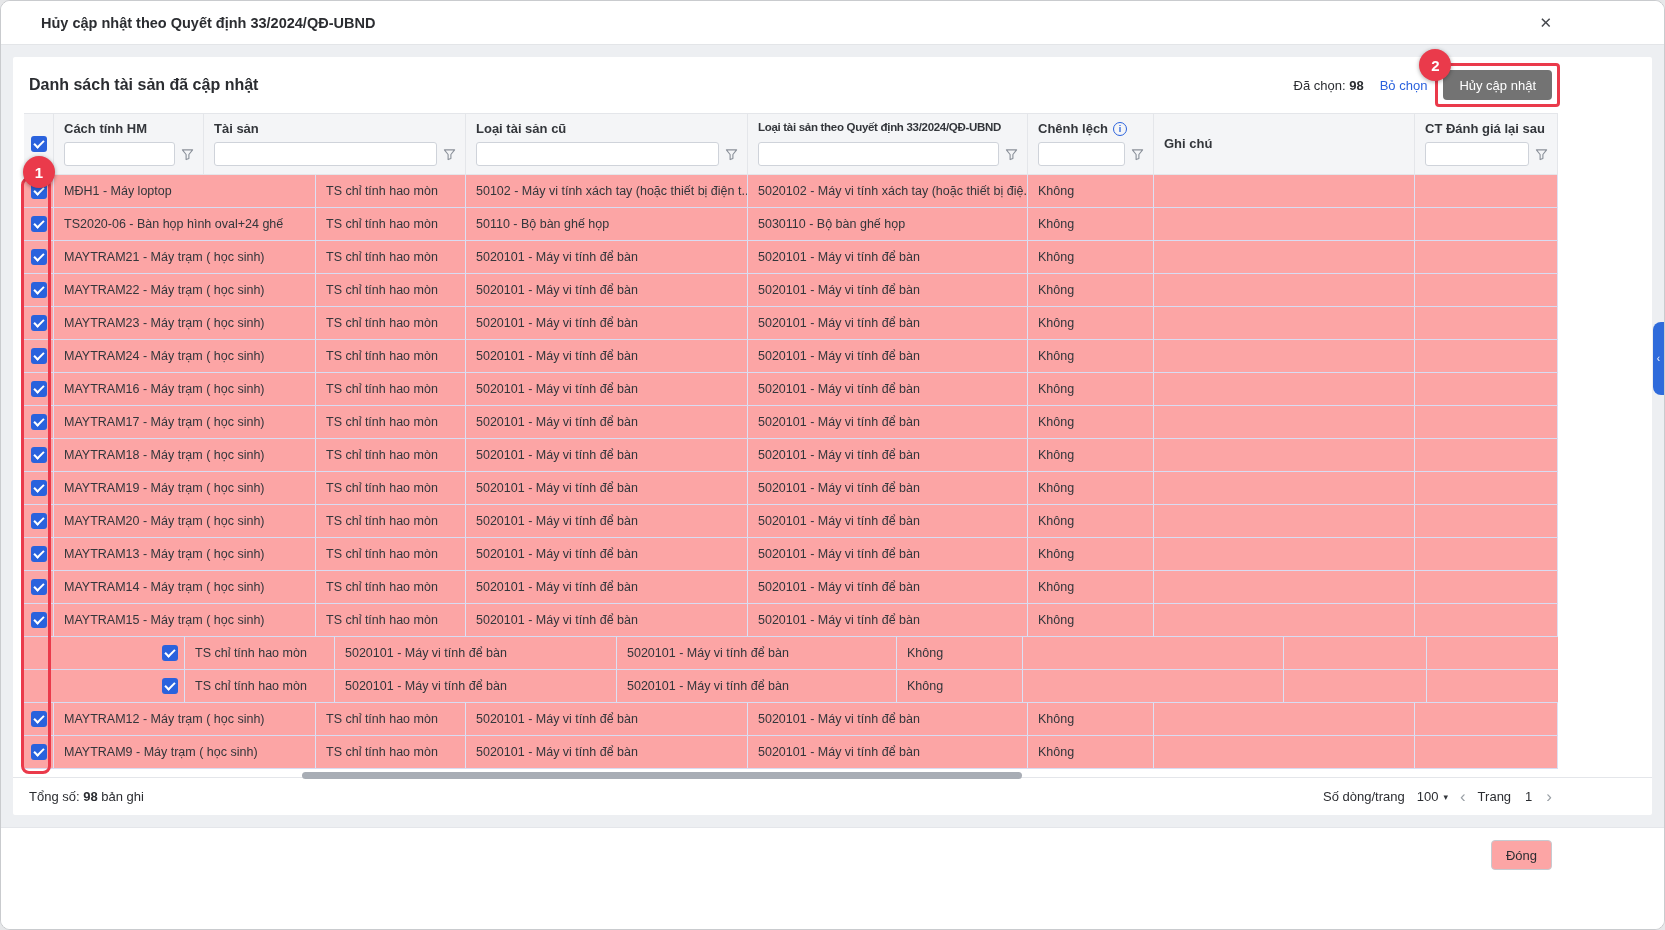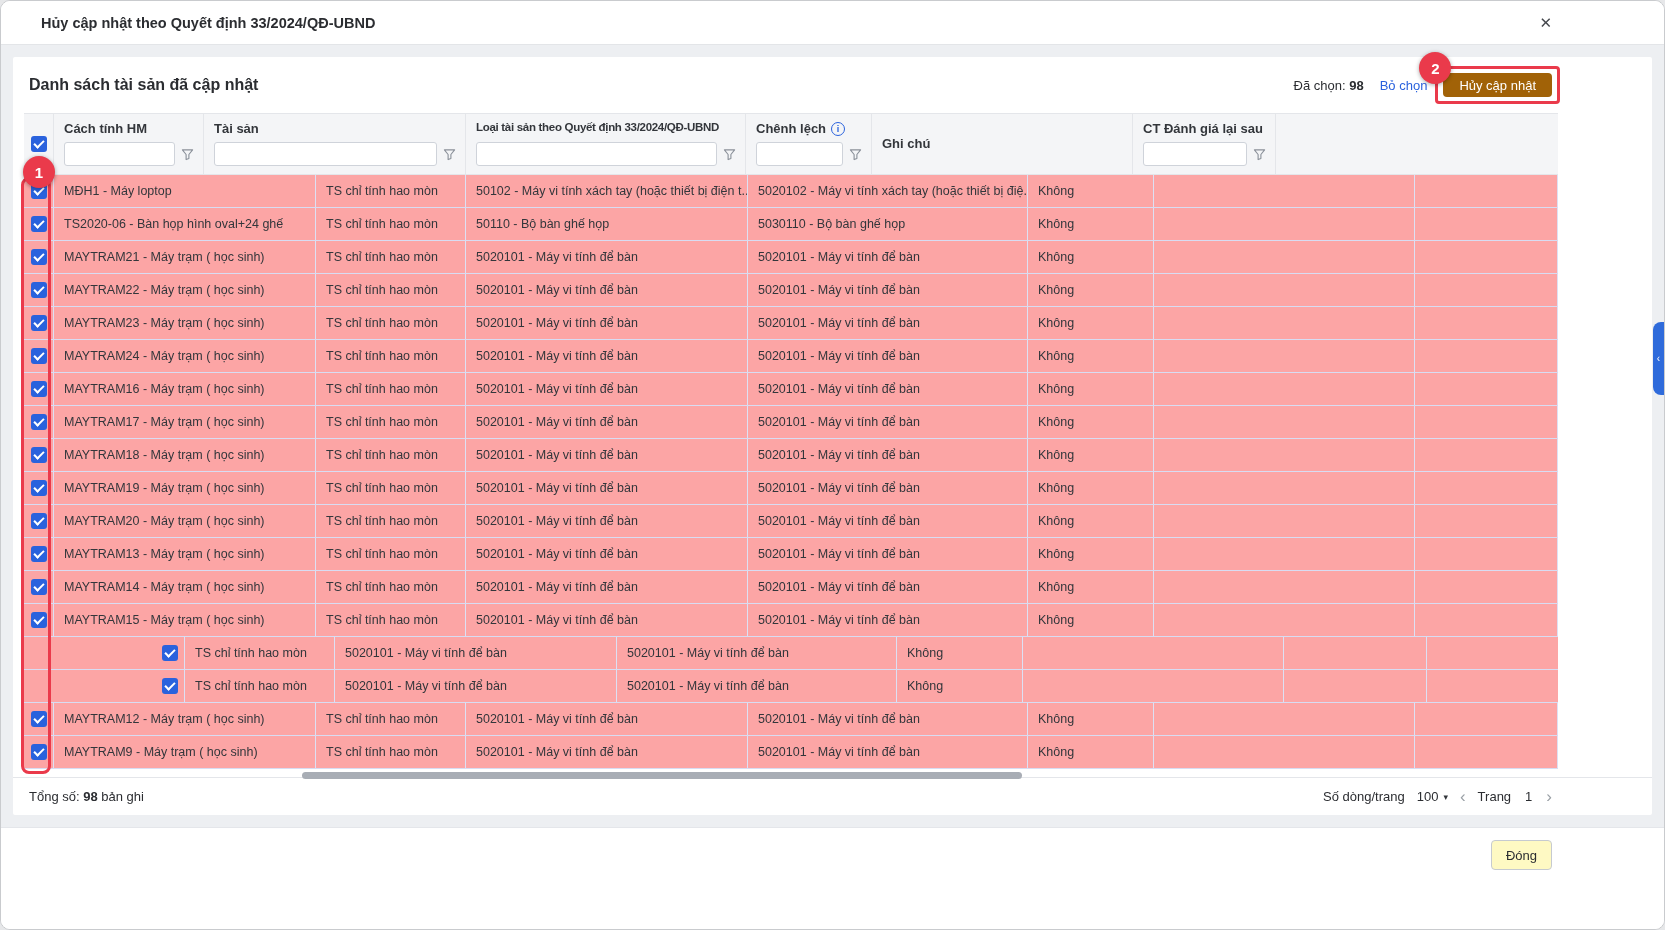--- a/index.html
+++ b/index.html
@@ -32,22 +32,22 @@
     padding:0 100px 0 16px;
   }
   .panel-title { font-size:16px; font-weight:700; color:#2b2d31;text-align:right; }
   .panel-actions { display:flex; align-items:center; gap:16px; }
   .selected-info { font-size:13px; color:#2b2d31; white-space:nowrap; }
   .selected-info b { font-weight:700; }
   .deselect-link { font-size:13px; color:#2a62dd; cursor:pointer; text-decoration:none; white-space:nowrap; }
 
   .btn-ann-wrap { position:relative; }
   .primary-btn {
-    background:#a16207; color:#fff; border:none; border-radius:4px;
-    height:24px; padding:0 16px; font-size:13px; font-family:inherit; cursor:pointer;
+    background:#737373; color:#fff; border:none; border-radius:4px;
+    height:30px; padding:0 16px; font-size:13px; font-family:inherit; cursor:pointer;
     position:relative; z-index:2; white-space:nowrap;
   }
   .ann-rect {
     position:absolute; left:-8px; right:-8px; top:-7px; bottom:-7px;
     border:3px solid #ea3a4b; border-radius:4px; pointer-events:none; z-index:3;
   }
   .ann-circle {
     width:32px; height:32px; border-radius:50%; background:#ea3a4b; color:#fff;
     font-size:15px; font-weight:700; display:flex; align-items:center; justify-content:center;
     box-shadow:0 1px 4px rgba(0,0,0,.35); pointer-events:none;
@@ -138,21 +138,21 @@
   .caret { font-size:9px; color:#33363b; }
   .pg-prev,.pg-next { color:#9aa0a6; font-size:17px; line-height:1; cursor:pointer; }
   .pg-value { padding:0 2px; }
 
   
   .dialog-footer {
     flex:0 0 102px; box-sizing:border-box; background:#fff; border-top:1px solid #e4e6ea;
     padding:12px 112px 0 24px; display:flex; justify-content:flex-end; align-items:flex-start;
   }
   .secondary-btn {
-    height:30px; padding:0 14px; background:#fef9c3; border:1px solid #c6cad0; border-radius:4px;
+    height:30px; padding:0 14px; background:#fca5a5; border:1px solid #c6cad0; border-radius:4px;
     font-size:13px; color:#2b2d31; font-family:inherit; cursor:pointer;
   }
 
   
   .side-tab {
     position:absolute; right:0; top:321px; width:11px; height:73px;
     background:#2f6bdb; border-radius:8px 0 0 8px; z-index:10;
     display:flex; align-items:center; justify-content:center;
     color:#fff; font-size:10px; cursor:pointer;
   }
@@ -199,20 +199,31 @@
                 <input class="filter-input" style="">
                 <span class="funnel">
                     <svg width="13" height="13" viewBox="0 0 14 14">
                       <path d="M1.5 2h11L8.5 7v4.2l-3 1.3V7z" fill="none" stroke="#8a9099" stroke-width="1.2" stroke-linejoin="round"></path>
                     </svg>
                   </span>
               </div>
             </div>
             <div class="hcell c-asset">
               <div class="hlabel">Tài sản</div>
+              <div class="hfilter">
+                <input class="filter-input" style="">
+                <span class="funnel">
+                    <svg width="13" height="13" viewBox="0 0 14 14">
+                      <path d="M1.5 2h11L8.5 7v4.2l-3 1.3V7z" fill="none" stroke="#8a9099" stroke-width="1.2" stroke-linejoin="round"></path>
+                    </svg>
+                  </span>
+              </div>
+            </div>
+            <div class="hcell c-old">
+              <div class="hlabel">Loại tài sản cũ</div>
               <div class="hfilter">
                 <input class="filter-input" style="">
                 <span class="funnel">
                     <svg width="13" height="13" viewBox="0 0 14 14">
                       <path d="M1.5 2h11L8.5 7v4.2l-3 1.3V7z" fill="none" stroke="#8a9099" stroke-width="1.2" stroke-linejoin="round"></path>
                     </svg>
                   </span>
               </div>
             </div>
             <div class="hcell c-new">

